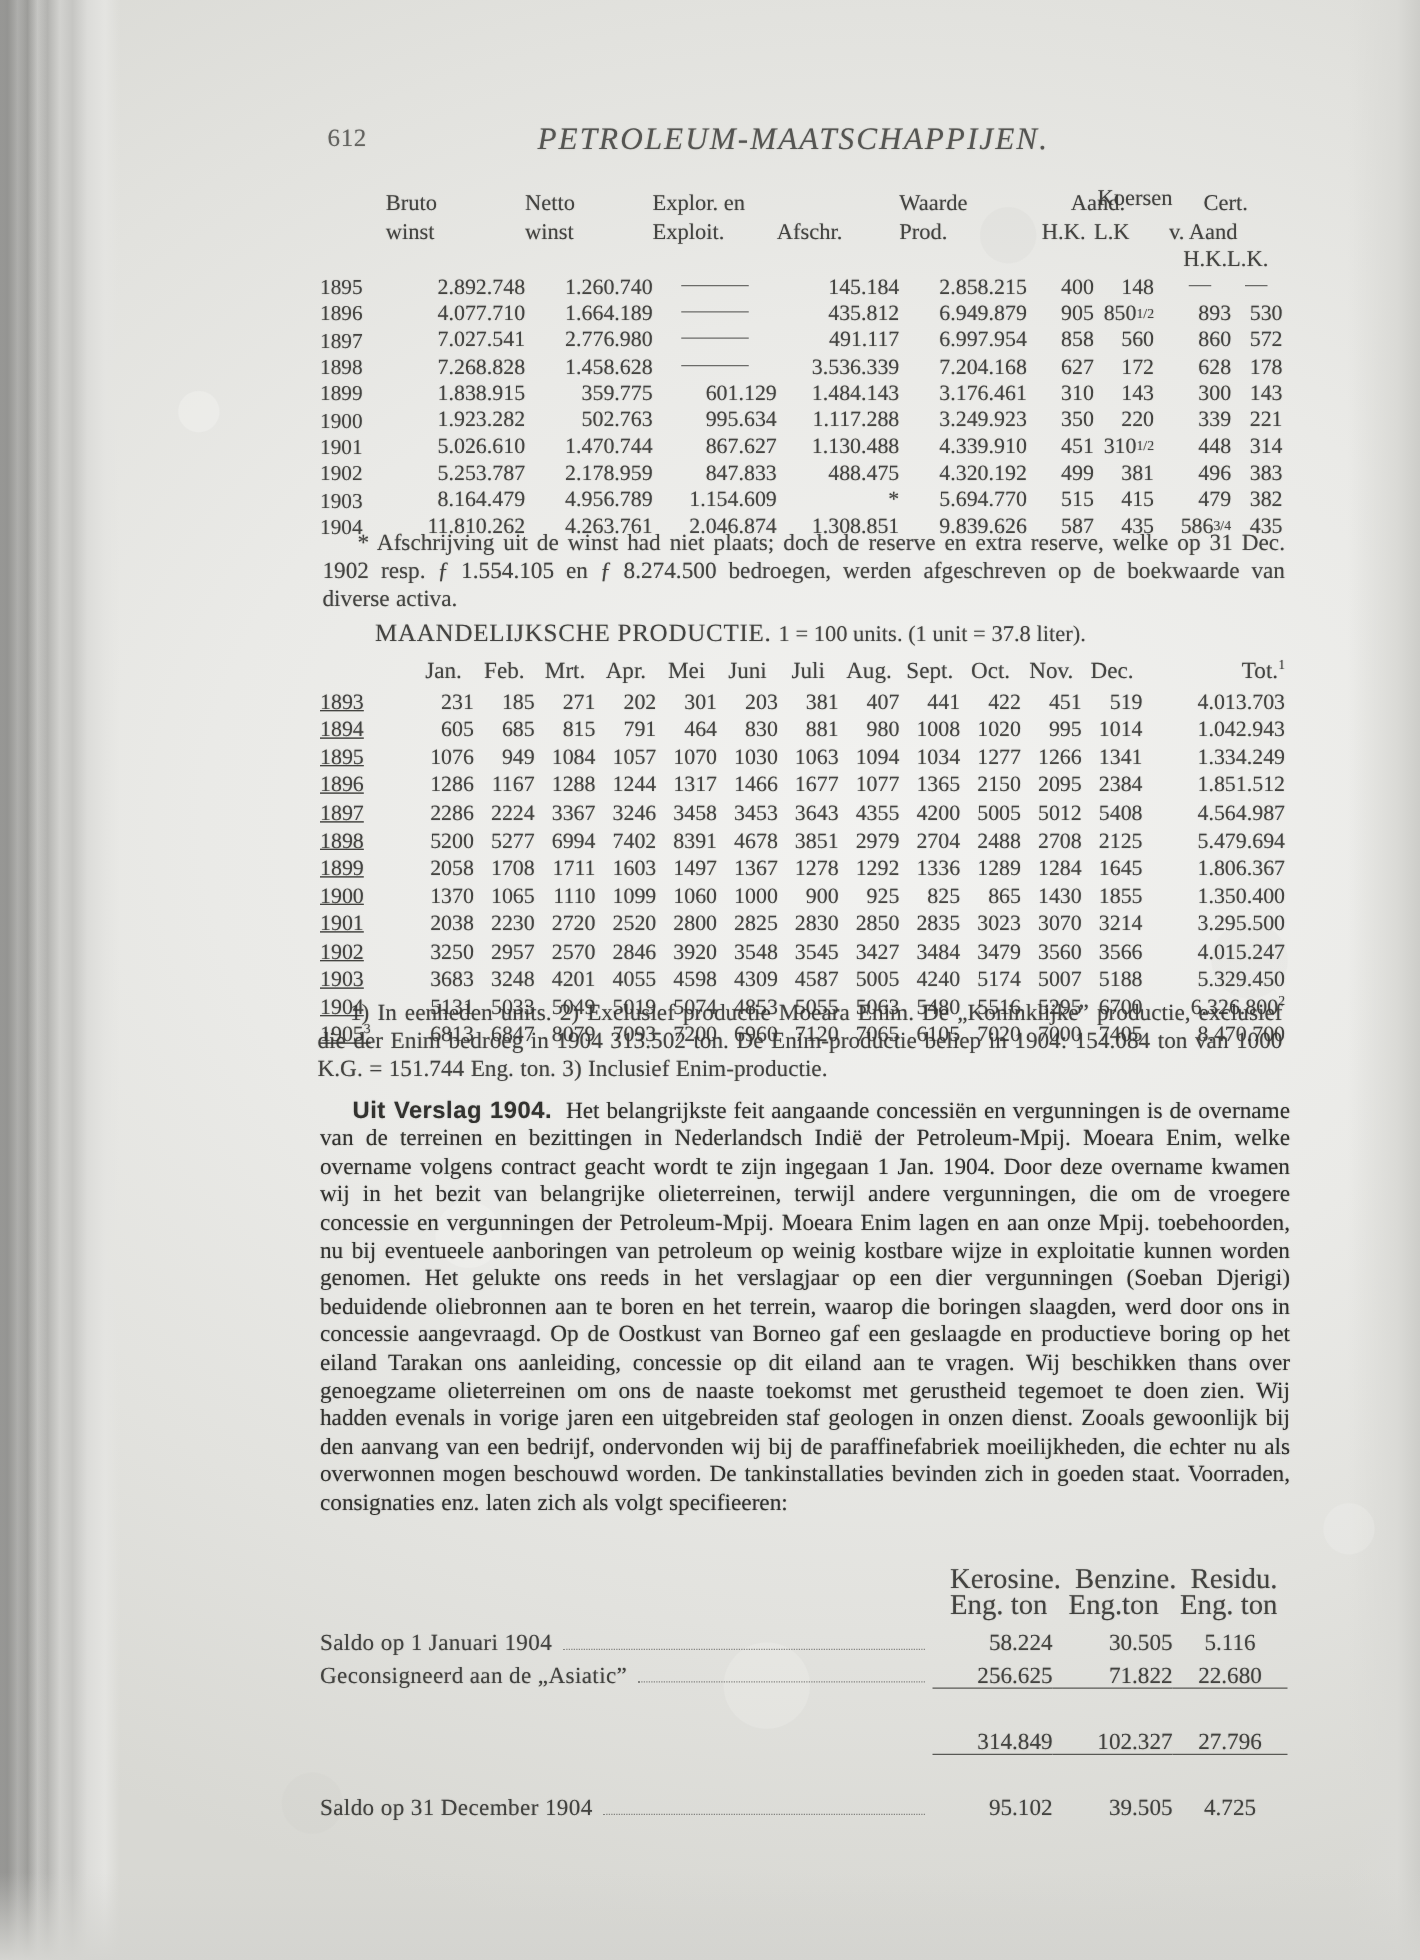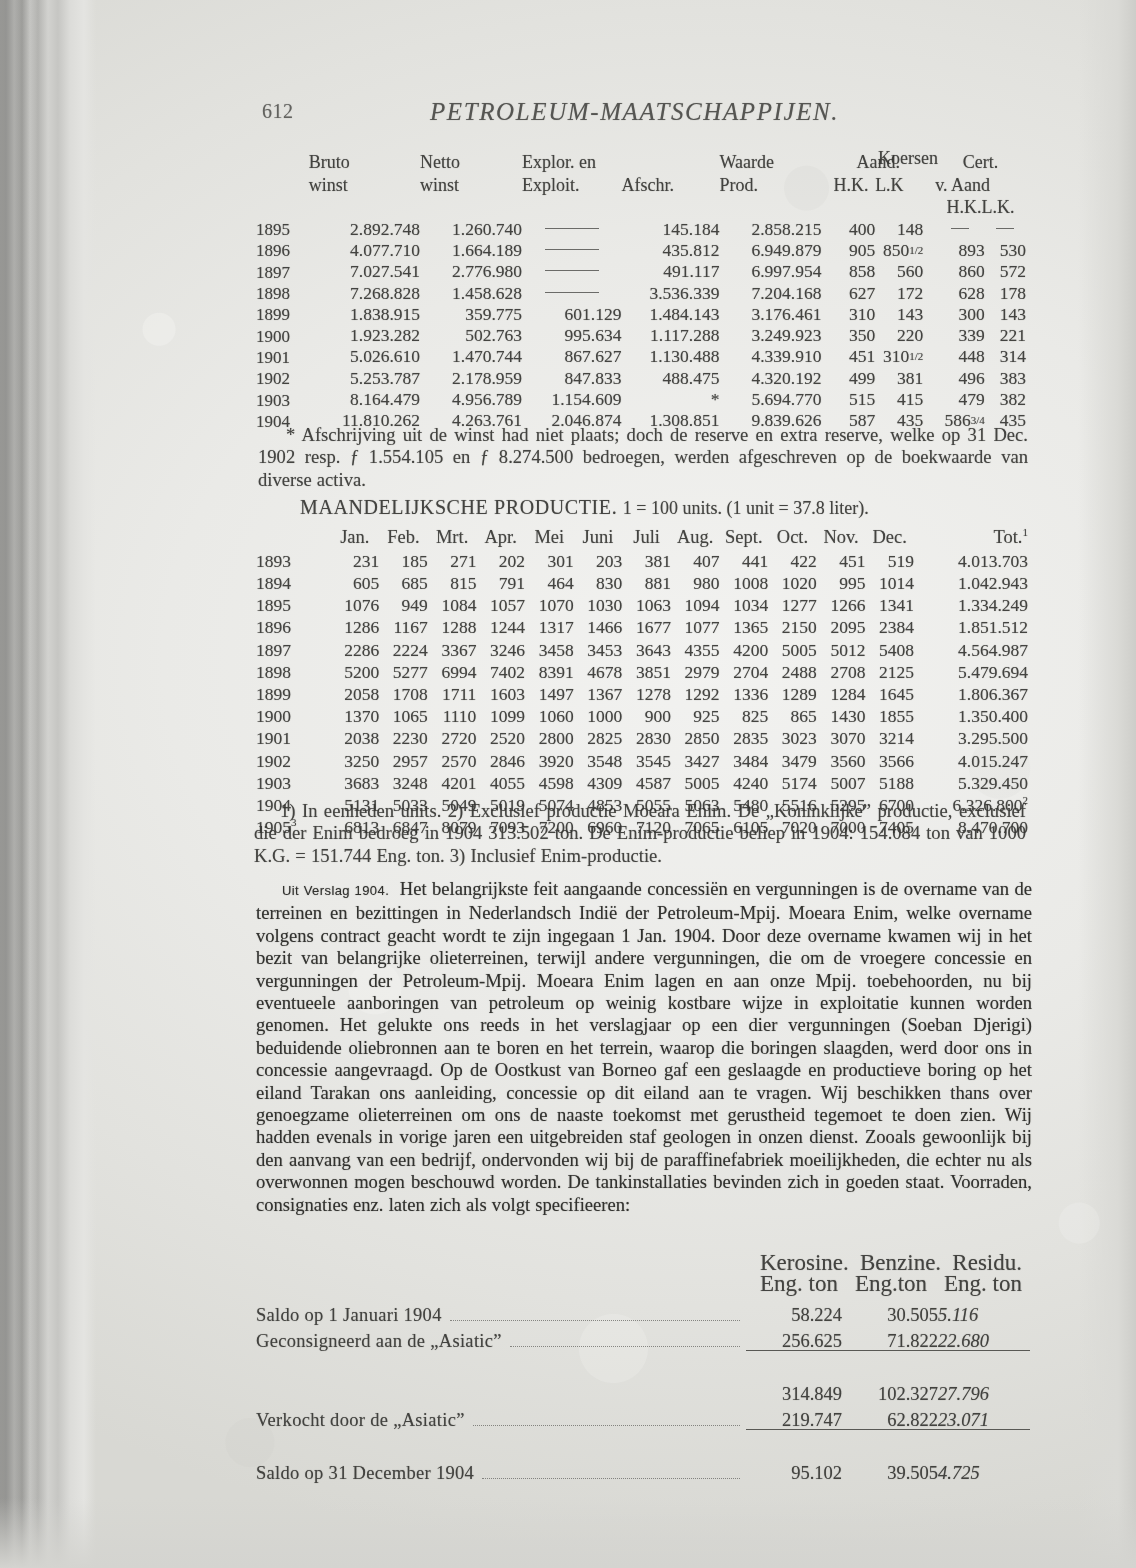--- a/index.html
+++ b/index.html
@@ -181,45 +181,45 @@
   #prodtitle .sm { font-size: 18px; letter-spacing: 0; }
 
   
   #tbl2wrap {
     position: absolute;
     left: 256px; top: 524px;
     width: 772px;
   }
   #tbl2 { width: 772px; font-size: 17.5px; }
   #tbl2 td { height: 22.2px; vertical-align: bottom; text-align: right; }
-  #tbl2 .yr { width: 72px; text-align: left; }
+  #tbl2 .yr { width: 72px; text-align: left; text-decoration: underline; }
   #tbl2 .m  { width: 47px; }
   #tbl2 .tot{ width: 110px; }
   #tbl2 thead td { font-size: 18.5px; text-align: center; padding-bottom: 2px !important; }
   #tbl2 thead td.tot { text-align: right; }
   sup.fn { font-size: 11px; vertical-align: super; }
 
   #note2 {
     position: absolute;
     left: 254px; top: 800px;
     width: 772px;
   }
   #note2 p { text-indent: 26px; }
 
   #verslag {
     position: absolute;
     left: 256px; top: 878px;
     width: 776px;
   }
   #verslag p { text-indent: 26px; }
   .leadin {
-    font-weight: normal;
+    font-weight: bold;
     letter-spacing: .4px;
     font-family: "Liberation Sans", sans-serif;
-    font-size: 13px;
+    font-size: 19px;
   }
 
   
   #sumhead {
     position: absolute;
     left: 760px; top: 1252px;
     width: 262px;
     font-size: 23px;
     line-height: 21px;
   }
@@ -229,21 +229,21 @@
   #tbl3wrap {
     position: absolute;
     left: 256px; top: 1298px;
     width: 774px;
   }
   #tbl3 { width: 774px; font-size: 18.5px; }
   #tbl3 td { vertical-align: bottom; height: 26px; }
   #tbl3 td.lab { text-align: left; white-space: nowrap; }
   #tbl3 td.v { text-align: right; width: 96px; }
   #tbl3 td.v2 { text-align: right; width: 96px; }
-  #tbl3 td.v3 { text-align: left; width: 92px; font-style: italic; }
+  #tbl3 td.v3 { text-align: center; width: 92px; }
   .lab-row { display: flex; align-items: baseline; width: 100%; }
   .lab-row .txt { flex: 0 0 auto; letter-spacing: .3px; }
   .lab-row .dots {
     flex: 1 1 auto;
     margin: 0 6px 0 8px;
     border-bottom: 1.5px dotted #5a5a56;
     height: 7px;
     opacity: .75;
   }
   .rule td { border-top: 1.4px solid #4a4a46; }
@@ -719,31 +719,20 @@
               <td class="v">&nbsp;</td>
               <td class="v2">&nbsp;</td>
               <td class="v3">&nbsp;</td>
             </tr>
             <tr>
               <td class="lab">&nbsp;</td>
               <td class="v">314.849</td>
               <td class="v2">102.327</td>
               <td class="v3">27.796</td>
             </tr>
-            <tr>
-              <td class="lab">
-                <span class="lab-row">
-                  <span class="txt">Verkocht door de „Asiatic”</span>
-                  <span class="dots"></span>
-                </span>
-              </td>
-              <td class="v">219.747</td>
-              <td class="v2">62.822</td>
-              <td class="v3">23.071</td>
-            </tr>
             <tr class="rule">
               <td style="border-top: none;"></td>
               <td class="v">&nbsp;</td>
               <td class="v2">&nbsp;</td>
               <td class="v3">&nbsp;</td>
             </tr>
             <tr>
               <td class="lab">
                 <span class="lab-row">
                   <span class="txt">Saldo op 31 December 1904</span>

